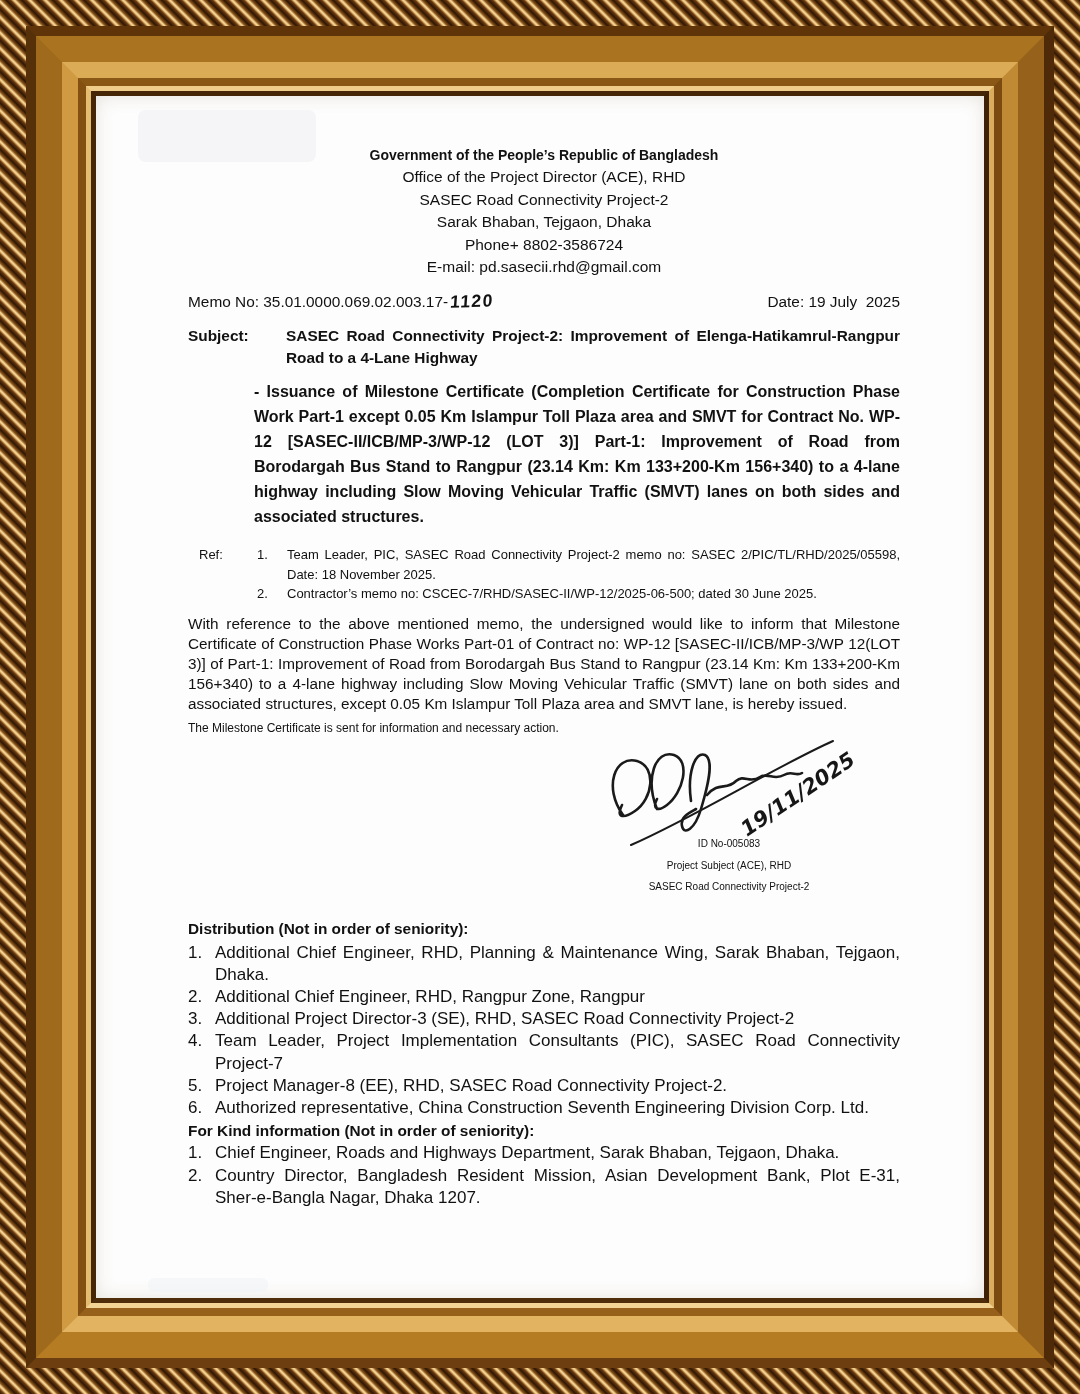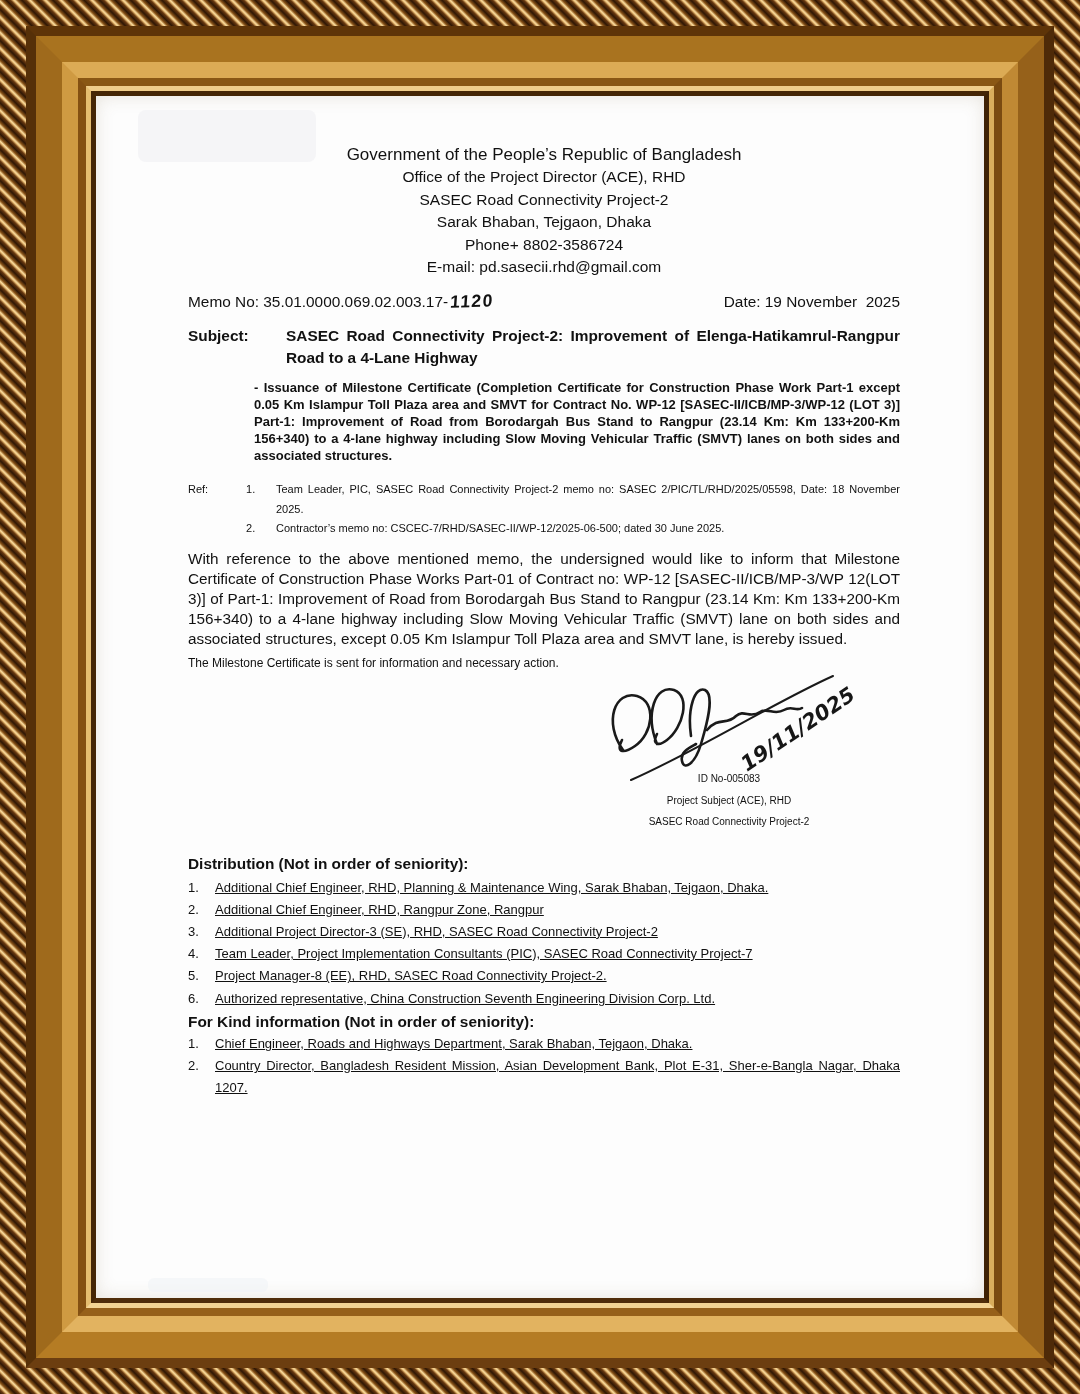--- a/index.html
+++ b/index.html
@@ -31,53 +31,53 @@
     position:absolute;left:42px;top:14px;width:178px;height:52px;
     background:#f2f2f5;border-radius:8px;opacity:.8;
   }
   .scan-smudge2{
     position:absolute;left:52px;bottom:6px;width:120px;height:14px;
     background:#eef2f6;border-radius:6px;opacity:.55;
   }
   .content{padding:48px 84px 0 92px;font-size:15.4px;}
   
   .hdr{text-align:center;line-height:22.4px;font-size:15.5px;}
-  .hdr .b{font-weight:400;font-size:17px;}
+  .hdr .b{font-weight:700;font-size:14px;}
   
   .memo-row{margin-top:13px;display:flex;justify-content:space-between;align-items:baseline;}
   .hand{
     display:inline-block;font-weight:700;font-size:17.5px;letter-spacing:1.5px;
     transform:rotate(-2deg) skewX(-6deg);margin-left:2px;
   }
   .memo-date{white-space:pre;}
   
   .subject-row{margin-top:13px;display:flex;line-height:21.8px;font-weight:700;gap:32px;}
   .subject-label{width:66px;flex:0 0 66px;}
   .subject-text{flex:1;text-align:justify;}
   .subject-detail{
-    margin:10px 0 0 66px;font-weight:700;font-size:13px;line-height:17px;
+    margin:10px 0 0 66px;font-weight:700;font-size:16px;line-height:25px;
     text-align:justify;
   }
   
-  .ref-row{margin-top:16px;display:flex;font-size:11px;line-height:19.6px;}
+  .ref-row{margin-top:16px;display:flex;font-size:13px;line-height:19.6px;margin-left:11px;}
   .ref-label{width:58px;flex:0 0 58px;}
   ol.plain{list-style:none;margin:0;padding:0;counter-reset:n;flex:1;}
   ol.plain li{counter-increment:n;position:relative;padding-left:30px;text-align:justify;}
   ol.plain li::before{content:counter(n) ".";position:absolute;left:0;}
   
   .body-p{margin:10px 0 0 0;line-height:20.1px;text-align:justify;font-size:15.3px;}
   .body-p2{margin:7px 0 0 0;font-size:12px;}
   
   .sig-wrap{margin-top:4px;width:342px;margin-left:auto;margin-right:0;text-align:center;}
   .sig-svg{display:block;margin:0 auto -14px auto;}
   .sig-name{font-weight:700;font-size:15.6px;line-height:21.4px;}
   .sig-line{font-size:10px;line-height:21.4px;}
   
   .dist-heading{margin-top:22px;font-weight:700;font-size:15.4px;}
-  ol.dist{list-style:none;margin:4px 0 0 0;padding:0;counter-reset:n;font-size:13px;line-height:22.2px;text-decoration:underline;}
+  ol.dist{list-style:none;margin:4px 0 0 0;padding:0;counter-reset:n;font-size:17px;line-height:22.2px;}
   ol.dist li{counter-increment:n;position:relative;padding-left:27px;text-align:justify;}
   ol.dist li::before{content:counter(n) ".";position:absolute;left:0;}
   .kind-heading{margin-top:1px;font-weight:700;font-size:15.4px;line-height:22.2px;}
 </style>
 </head>
 <body>
 
 <div class="frame-rope">
   <div class="ring rA">
     <div class="ring rB">
@@ -98,21 +98,21 @@
                     <div>SASEC Road Connectivity Project-2</div>
                     <div>Sarak Bhaban, Tejgaon, Dhaka</div>
                     <div>Phone+ 8802-3586724</div>
                     <div>E-mail: pd.sasecii.rhd@gmail.com</div>
                   </div>
 
                   <div class="memo-row">
                     <div>
                       <span>Memo No: 35.01.0000.069.02.003.17-</span><span class="hand">1120</span>
                     </div>
-                    <div class="memo-date">Date: 19 November  2025</div>
+                    <div class="memo-date">Date: 19 July  2025</div>
                   </div>
 
                   <div class="subject-row">
                     <div class="subject-label">Subject:</div>
                     <div class="subject-text">SASEC Road Connectivity Project-2: Improvement of Elenga-Hatikamrul-Rangpur Road to a 4-Lane Highway</div>
                   </div>
                   <div class="subject-detail">- Issuance of Milestone Certificate (Completion Certificate for Construction Phase Work Part-1 except 0.05 Km Islampur Toll Plaza area and SMVT for Contract No. WP-12 [SASEC-II/ICB/MP-3/WP-12 (LOT 3)] Part-1: Improvement of Road from Borodargah Bus Stand to Rangpur (23.14 Km: Km 133+200-Km 156+340) to a 4-lane highway including Slow Moving Vehicular Traffic (SMVT) lanes on both sides and associated structures.</div>
 
                   <div class="ref-row">
                     <div class="ref-label">Ref:</div>

